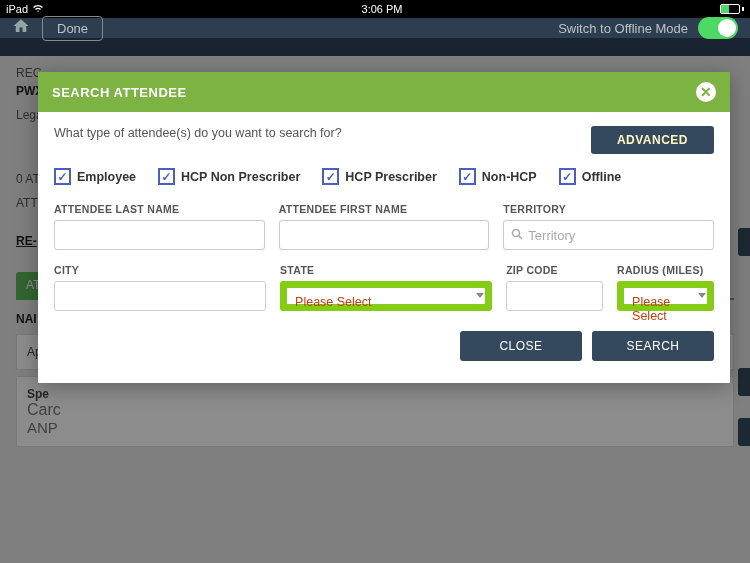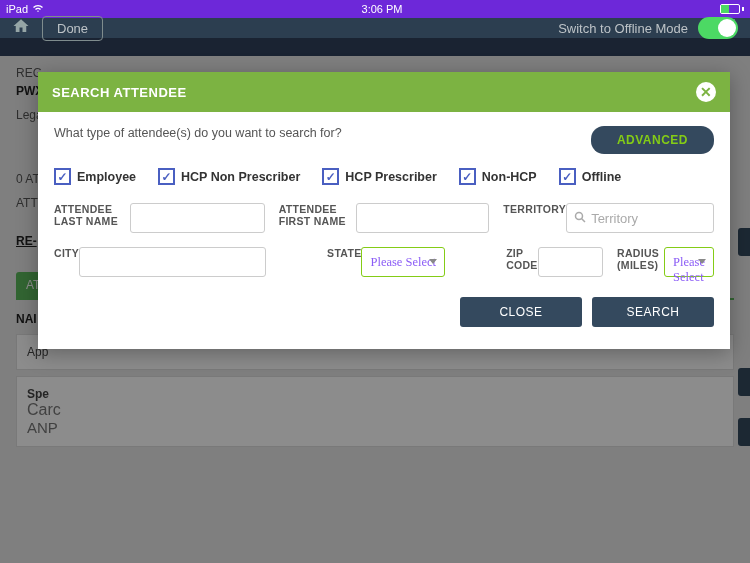--- a/index.html
+++ b/index.html
@@ -1,19 +1,19 @@
 <!DOCTYPE html>
 <html><head>
 <meta charset="utf-8">
 <style>
   * { box-sizing: border-box; margin: 0; padding: 0; font-family: -apple-system, Helvetica, Arial, sans-serif; }
   body { width: 750px; height: 563px; background: #1a2332; overflow: hidden; position: relative; }
 
   
-  .status-bar { height: 18px; background: #6d28d9; color: #fff; display: flex; align-items: center; justify-content: space-between; padding: 0 6px; font-size: 11px; }
+  .status-bar { height: 18px; background: #000000; color: #fff; display: flex; align-items: center; justify-content: space-between; padding: 0 6px; font-size: 11px; }
   .status-left { display: flex; align-items: center; gap: 4px; }
   .status-right { display: flex; align-items: center; gap: 3px; flex-direction: column; }
   .wifi-icon { width: 12px; height: 10px; }
   .battery { display: flex; align-items: center; gap: 2px; }
   .battery-body { width: 20px; height: 10px; border: 1px solid #fff; border-radius: 2px; position: relative; }
   .battery-fill { position: absolute; left: 0; top: 0; bottom: 0; width: 47%; background: #4cd964; }
   .battery-tip { width: 2px; height: 4px; background: #fff; }
 
   
   .nav-bar { height: 20px; background: #2c3e50; display: flex; align-items: center; justify-content: space-between; padding: 0 12px; }
@@ -37,38 +37,38 @@
   .overlay { position: absolute; top: 56px; left: 0; right: 0; bottom: 0; background: rgba(0,0,0,0.45); }
 
   
   .modal { position: absolute; top: 72px; left: 38px; right: 20px; background: #fff; box-shadow: 0 4px 20px rgba(0,0,0,0.3); }
   .modal-header { background: #7cb342; color: #fff; padding: 10px 14px; display: flex; align-items: center; justify-content: space-between; font-size: 13px; font-weight: 700; letter-spacing: 0.5px; }
   .close-x { width: 20px; height: 20px; background: #fff; border-radius: 50%; color: #7cb342; display: flex; align-items: center; justify-content: center; font-weight: 700; font-size: 14px; cursor: pointer; }
 
   .modal-body { padding: 14px 16px 22px; }
   .top-row { display: flex; justify-content: space-between; align-items: flex-start; margin-bottom: 8px; }
   .prompt { color: #555; font-size: 12.5px; margin-bottom: 20px; }
-  .adv-btn { background: #34495e; color: #84cc16; border: none; padding: 7px 26px; font-size: 12px; font-weight: 700; letter-spacing: 0.5px; border-radius: 13px; }
+  .adv-btn { background: #34495e; color: #fef9c3; border: none; padding: 7px 26px; font-size: 12px; font-weight: 700; letter-spacing: 0.5px; border-radius: 3px; }
 
   .checks { display: flex; gap: 22px; margin-bottom: 18px; flex-wrap: wrap; }
   .check { display: flex; align-items: center; gap: 6px; }
   .checkbox { width: 17px; height: 17px; border: 2px solid #4a5fc1; display: flex; align-items: center; justify-content: center; color: #4a5fc1; font-size: 12px; font-weight: 700; }
   .check-label { font-size: 12.5px; font-weight: 700; color: #333; }
 
   .field-row { display: flex; gap: 14px; margin-bottom: 14px; }
-  .field { flex: 1; display: flex; flex-direction: row; justify-content: center; }
+  .field { flex: 1; display: flex; flex-direction: column; }
   .field-label { font-size: 10.5px; font-weight: 700; color: #555; letter-spacing: 0.3px; margin-bottom: 5px; text-transform: uppercase; }
   .field-input { height: 30px; border: 1px solid #ccc; border-radius: 3px; padding: 0 8px; font-size: 13px; color: #333; width: 100%; }
   .field-input::placeholder { color: #aaa; }
   .territory-wrap { position: relative; }
   .territory-wrap .search-i { position: absolute; left: 8px; top: 8px; color: #aaa; font-size: 12px; }
   .territory-wrap input { padding-left: 24px; }
   .select-wrap { position: relative; }
   .select-wrap .caret { position: absolute; right: 8px; top: 12px; width: 0; height: 0; border-left: 4px solid transparent; border-right: 4px solid transparent; border-top: 5px solid #888; }
-  .select-display { height: 30px; border: 1px solid #84cc16; border-radius: 3px; padding: 7px 8px; font-size: 12.5px; color: #8b5cf6; background: #fff; font-family: Liberation Serif, serif; }
+  .select-display { height: 30px; border: 7px solid #84cc16; border-radius: 3px; padding: 7px 8px; font-size: 12.5px; color: #c2410c; background: #fff; }
 
   .btn-row { display: flex; justify-content: flex-end; gap: 10px; margin-top: 20px; }
   .m-btn { background: #34495e; color: #fff; border: none; width: 122px; padding: 8px 0; font-size: 12px; font-weight: 400; letter-spacing: 0.5px; border-radius: 3px; text-align: center; }
 
   .f-ln, .f-fn { flex: 1; }
   .f-terr { flex: 1; }
   .f-city { flex: 1.05; }
   .f-state { flex: 1.05; }
   .f-zip { flex: 0.48; }
   .f-radius { flex: 0.48; }

